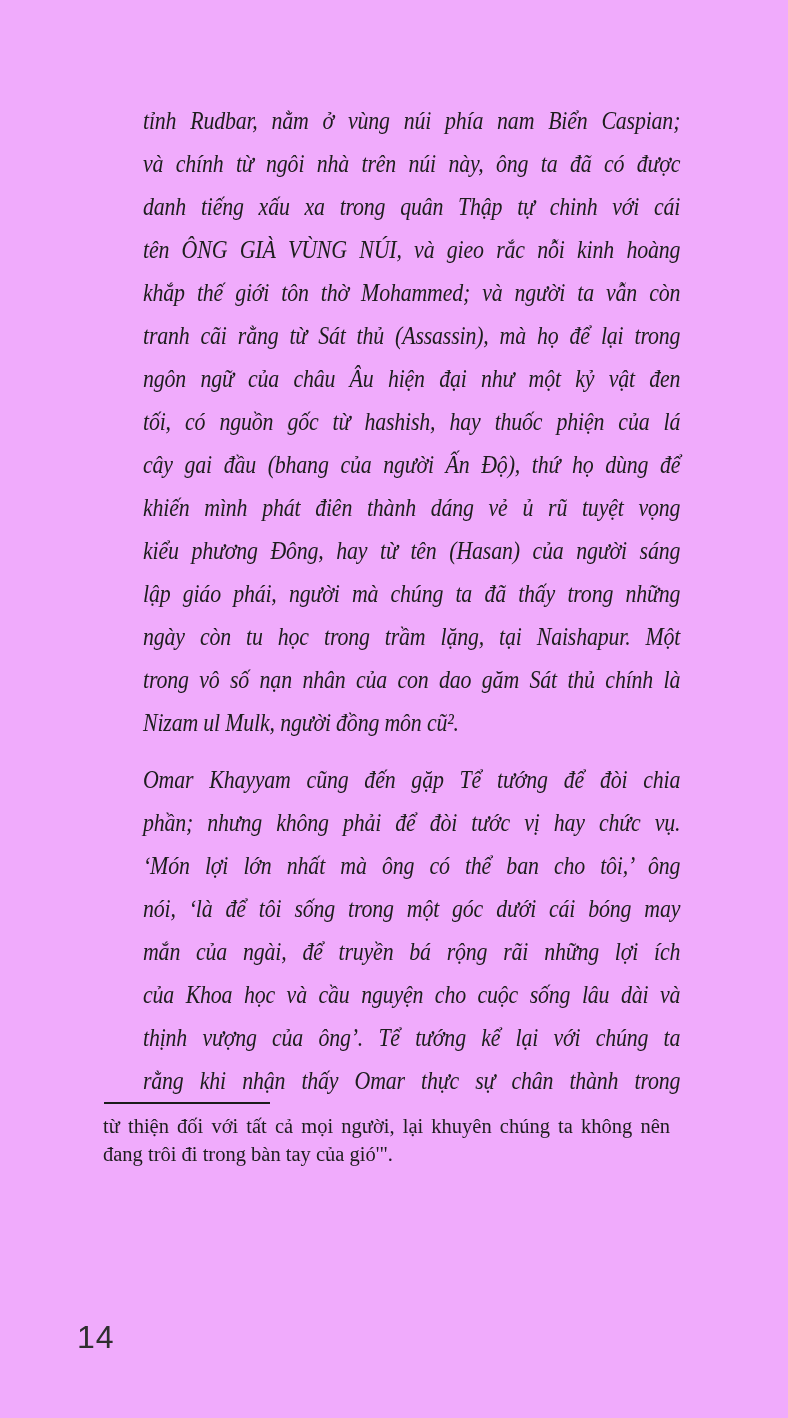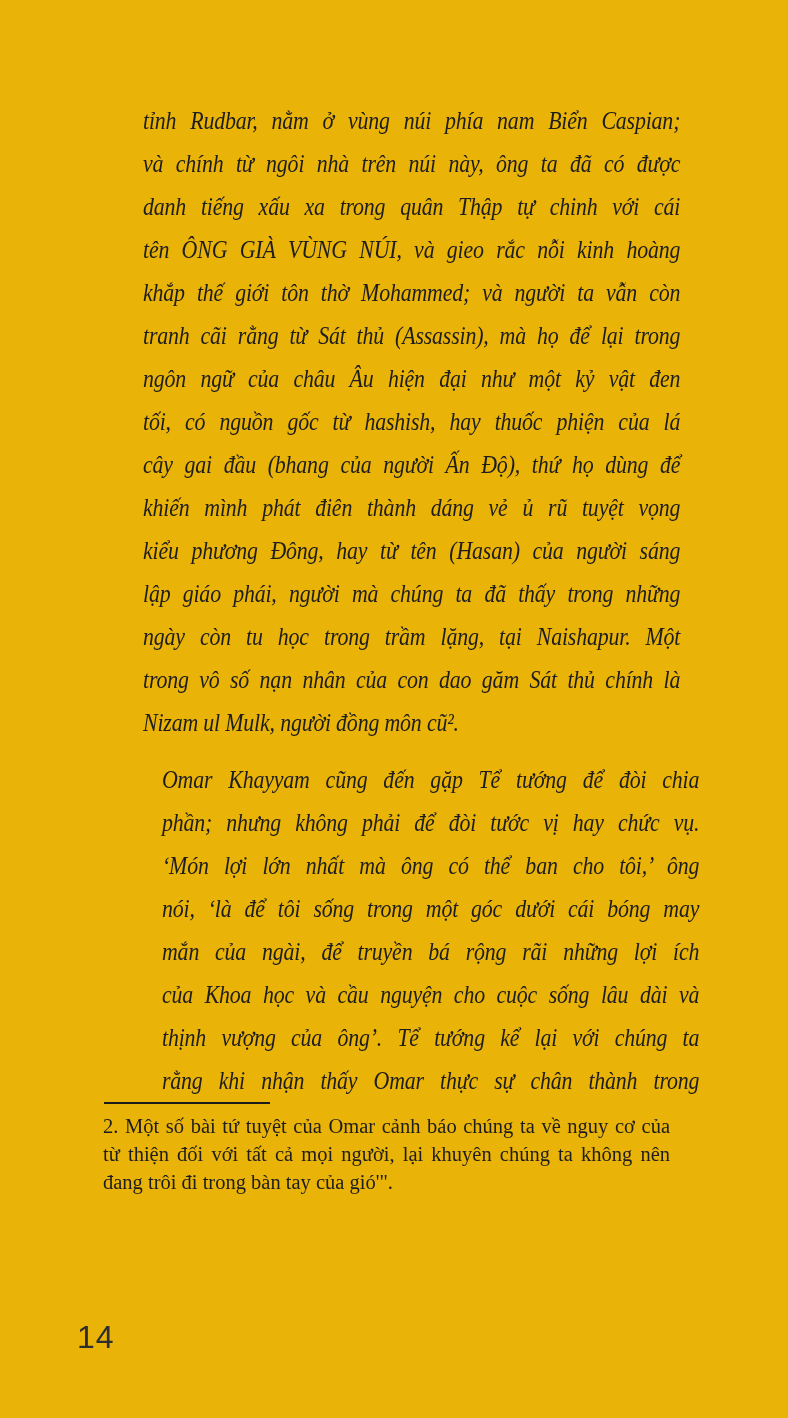--- a/index.html
+++ b/index.html
@@ -1,21 +1,21 @@
 <!DOCTYPE html>
 <html><head>
 <meta charset="utf-8">
 <style>
   html, body { margin: 0; padding: 0; }
   body { background: #e8e8e8; }
   .page {
     position: relative;
     width: 788px;
     height: 1418px;
-    background: #eab308;
+    background: #f0abfc;
     overflow: hidden;
     font-family: "Liberation Serif", serif;
   }
   
   .body-text {
     position: absolute;
     left: 143px;
     top: 99px;
   }
   .bline {
@@ -26,21 +26,21 @@
     text-align-last: justify;
     font-style: italic;
     font-size: 25px;
     line-height: 43px;
     letter-spacing: -0.2px;
     color: #1d1d1d;
     transform: scaleX(0.875);
     transform-origin: 0 50%;
   }
   .bline.last { text-align-last: left; }
-  .para-2 { margin-top: 14px; margin-left: 19px; }
+  .para-2 { margin-top: 14px; }
   
   .fn-rule {
     position: absolute;
     left: 104px;
     top: 1102px;
     width: 166px;
     height: 2px;
     background: #1b1b1b;
   }
   .footnote {
@@ -102,20 +102,19 @@
       <span class="bline">mắn của ngài, để truyền bá rộng rãi những lợi ích</span>
       <span class="bline">của Khoa học và cầu nguyện cho cuộc sống lâu dài và</span>
       <span class="bline">thịnh vượng của ông’. Tể tướng kể lại với chúng ta</span>
       <span class="bline">rằng khi nhận thấy Omar thực sự chân thành trong</span>
     </div>
   </div>
 
   <div class="fn-rule"></div>
 
   <div class="footnote">
-    <span class="fnline">2. Một số bài tứ tuyệt của Omar cảnh báo chúng ta về nguy cơ của</span>
     <span class="fnline">từ thiện đối với tất cả mọi người, lại khuyên chúng ta không nên</span>
     <span class="fnline last">đang trôi đi trong bàn tay của gió'".</span>
   </div>
 
   <div class="page-number">14</div>
 
 </div>
 
 </body></html>

